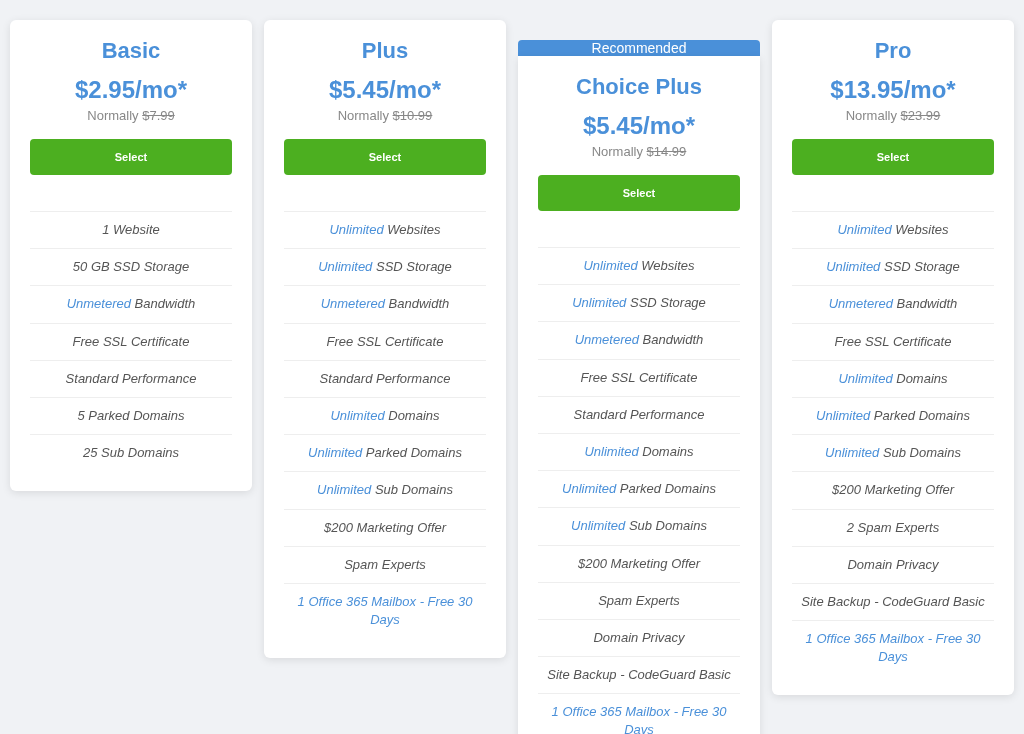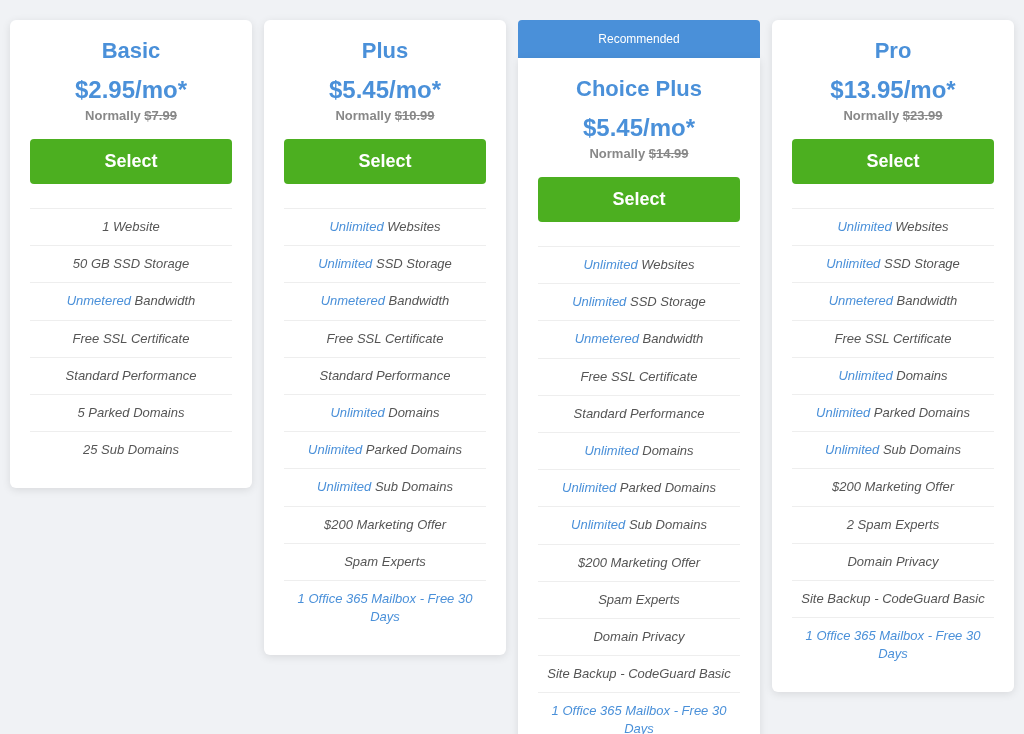--- a/index.html
+++ b/index.html
@@ -23,24 +23,25 @@
     }
     .plan-wrapper {
       flex: 1;
       display: flex;
       flex-direction: column;
     }
     .recommended-badge {
       background: #4a90d9;
       color: white;
       text-align: center;
-      padding: 12px;
-      font-size: 12px;
+      padding: 0;
+      font-size: 14px;
       border-radius: 4px 4px 0 0;
       font-weight: 500;
+      margin-top: 20px;
     }
     .plan-card {
       background: white;
       border-radius: 6px;
       box-shadow: 0 2px 8px rgba(0,0,0,0.1);
       padding: 18px 20px 20px;
       display: flex;
       flex-direction: column;
       align-items: center;
     }
@@ -57,36 +58,35 @@
       font-size: 24px;
       color: #4a90d9;
       font-weight: 700;
       margin-bottom: 4px;
       text-align: right;
     }
     .plan-normal {
       font-size: 13px;
       color: #888;
       margin-bottom: 16px;
-      font-weight: bold;
     }
     .plan-normal s {
       color: #888;
     }
     .select-btn {
       background: #4caf20;
       color: white;
       border: none;
       border-radius: 4px;
       padding: 12px 0;
       width: 100%;
-      font-size: 18px;
+      font-size: 11px;
       font-weight: 600;
       cursor: pointer;
-      margin-bottom: 24px;
+      margin-bottom: 36px;
     }
     .features-list {
       width: 100%;
       list-style: none;
       font-style: italic;
     }
     .features-list li {
       text-align: center;
       padding: 9px 0;
       border-top: 1px solid #eee;

